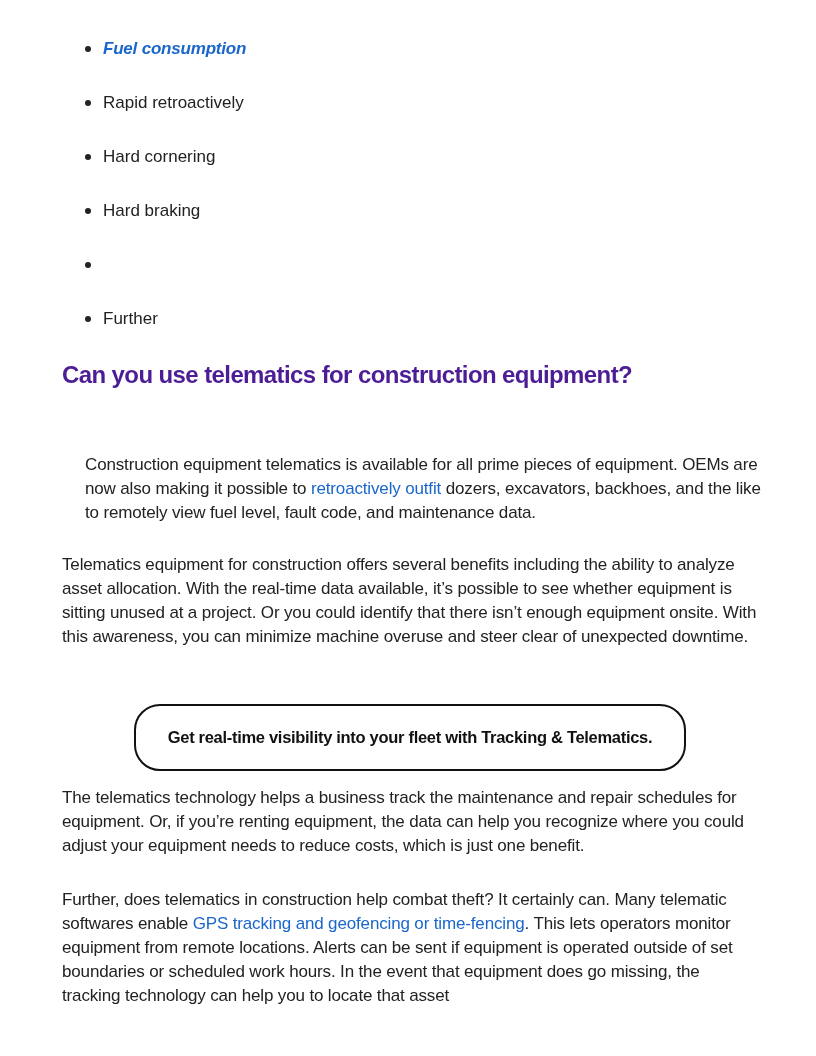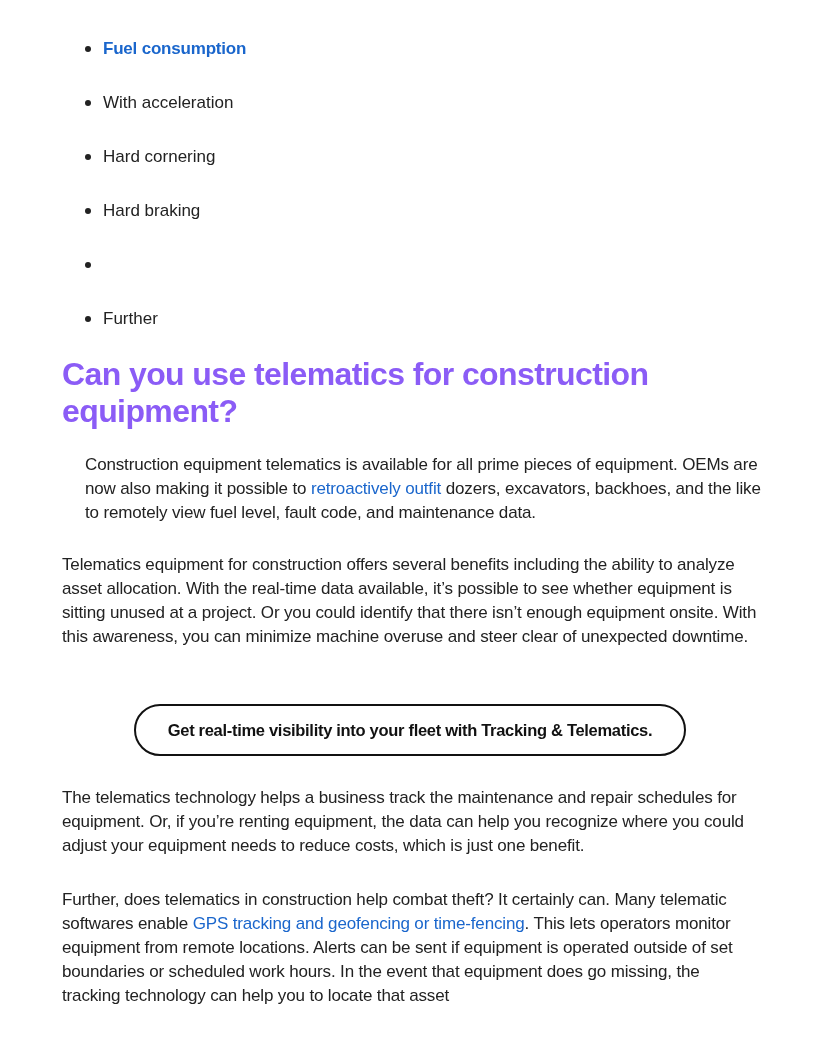--- a/index.html
+++ b/index.html
@@ -43,46 +43,47 @@
       border-radius: 50%;
       background: #222222;
     }
     a.link {
       color: #1a66cc;
       text-decoration: none;
     }
     ul.bullets li a.link {
       font-weight: bold;
       letter-spacing: -0.2px;
+      font-style: italic;
     }
     h2.heading {
       position: absolute;
       left: 0;
       top: 356px;
       width: 700px;
-      font-size: 32px;
+      font-size: 24px;
       line-height: 37px;
       font-weight: bold;
-      color: #8b5cf6;
+      color: #4c1d95;
       letter-spacing: -0.6px;
     }
     p.body {
       position: absolute;
       left: 0;
       font-size: 17px;
       line-height: 24px;
       color: #222222;
       letter-spacing: -0.15px;
     }
     .cta-wrap {
       position: absolute;
       left: 72px;
       top: 704px;
       width: 552px;
-      height: 52px;
+      height: 67px;
     }
     .cta-button {
       width: 100%;
       height: 100%;
       border: 2px solid #111111;
       border-radius: 26px;
       background: #ffffff;
       display: flex;
       align-items: center;
       justify-content: center;
@@ -99,21 +100,21 @@
 
 <div class="page">
 
   <ul class="bullets">
     <li>
       <span class="dot"></span>
       <a class="link">Fuel consumption</a>
     </li>
     <li>
       <span class="dot"></span>
-      <span>With acceleration</span>
+      <span>Rapid retroactively</span>
     </li>
     <li>
       <span class="dot"></span>
       <span>Hard cornering</span>
     </li>
     <li>
       <span class="dot"></span>
       <span>Hard braking</span>
     </li>
     <li>

